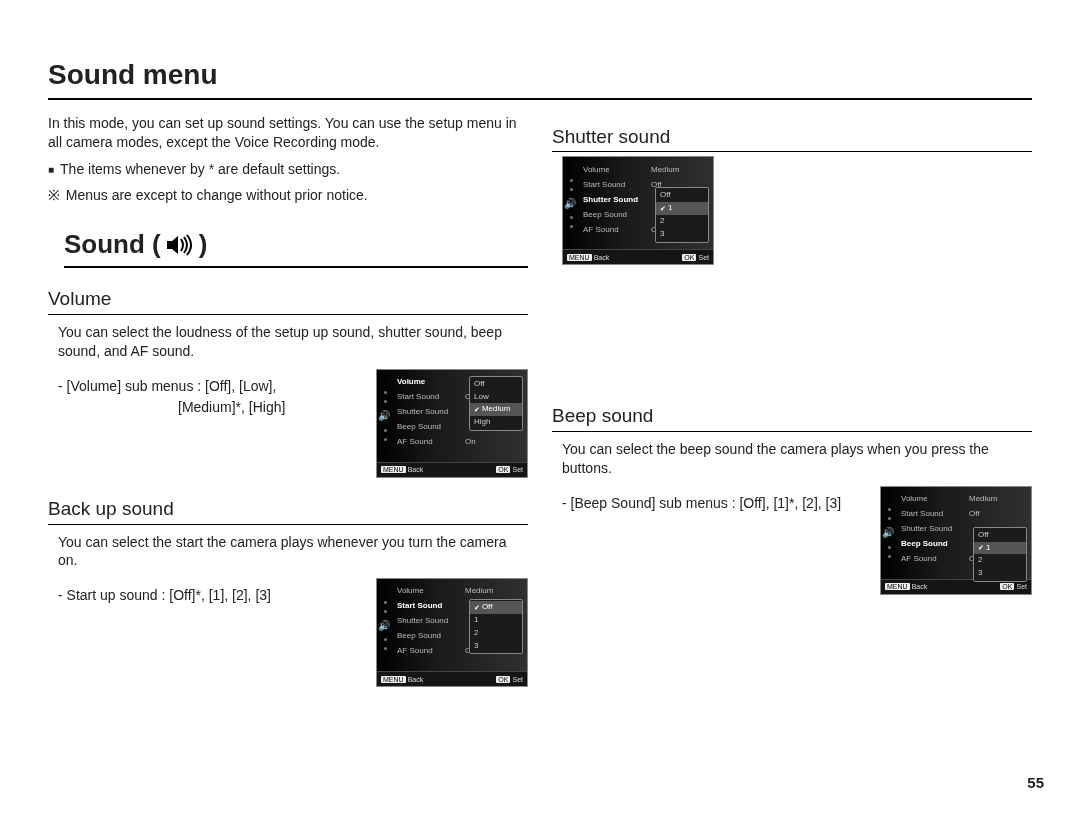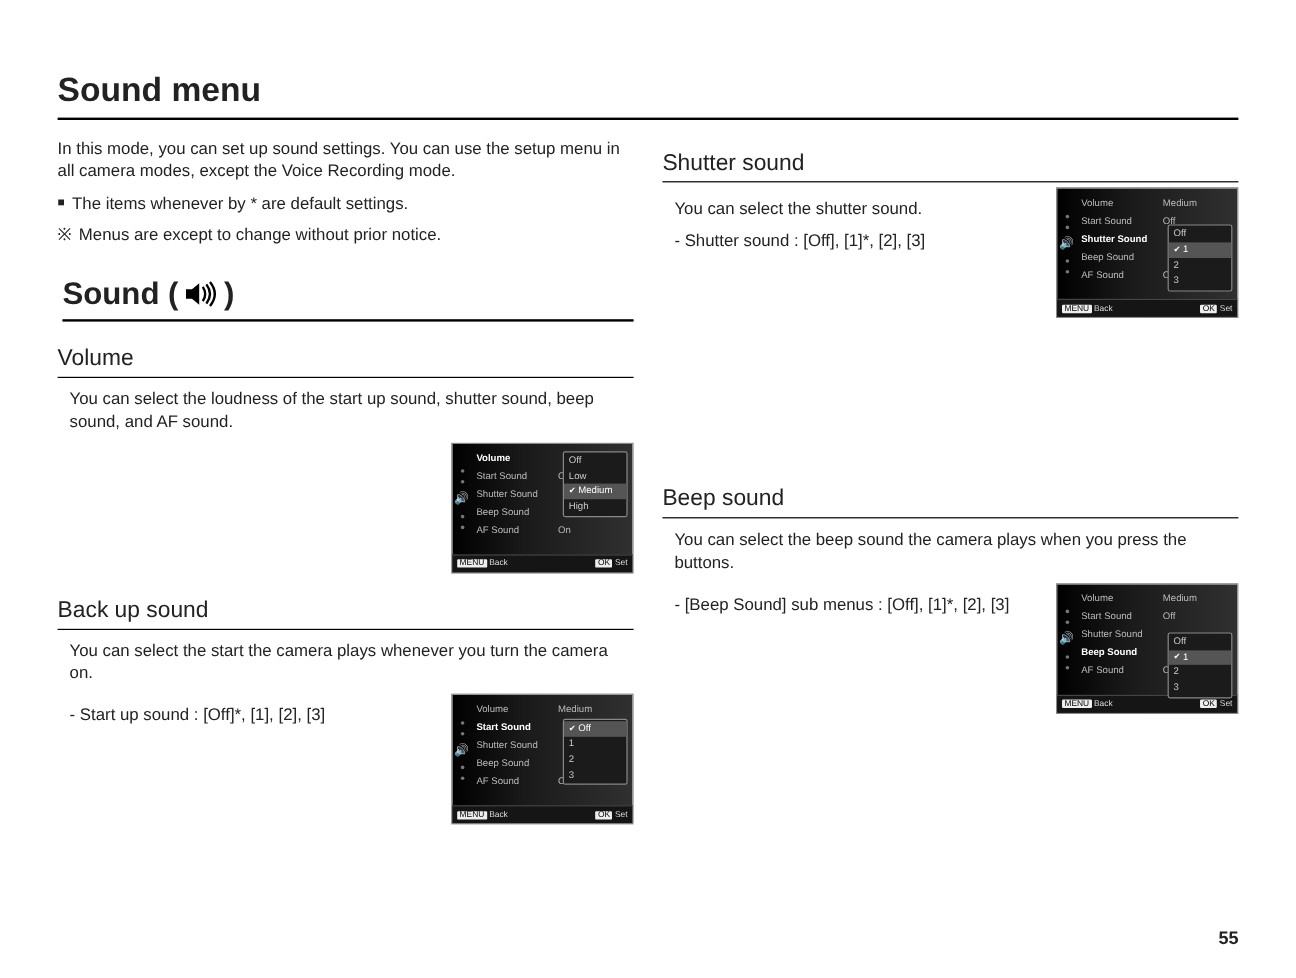--- a/index.html
+++ b/index.html
@@ -26,21 +26,21 @@
   h1 {
     font-size: 28px;
     font-weight: 700;
     margin: 0 0 6px 0;
     border-bottom: 2px solid #000;
     padding-bottom: 4px;
   }
   h2.soundh {
     font-size: 26px;
     font-weight: 700;
-    margin: 22px 0 6px 4px;
+    margin: 22px 0 6px 16px;
     border-bottom: 2px solid #000;
     padding-bottom: 4px;
     display: flex;
     align-items: center;
     gap: 6px;
   }
   h3.sub {
     font-size: 19px;
     font-weight: 400;
     margin: 18px 0 4px 0;
@@ -53,21 +53,21 @@
   .bullet-row { display: flex; gap: 6px; }
   .sq { font-size: 10px; padding-top: 3px; }
   .withshot {
     display: flex;
     gap: 18px;
     align-items: flex-start;
   }
   .withshot .left { flex: 1; }
   .pageno {
     position: absolute;
-    right: 48px;
+    right: 36px;
     bottom: 22px;
     font-weight: 700;
     font-size: 15px;
     margin-top: 40px;
   }
   
   .lcd {
     width: 150px;
     background: linear-gradient(90deg,#000 0%,#1a1a1a 40%,#303030 100%);
     border: 1px solid #888;
@@ -154,23 +154,25 @@
             <polygon points="0,7 5,7 11,2 11,20 5,15 0,15" fill="#000"></polygon>
             <path d="M14 5 Q18 11 14 17" stroke="#000" stroke-width="2" fill="none"></path>
             <path d="M17 3 Q23 11 17 19" stroke="#000" stroke-width="2" fill="none"></path>
             <path d="M20 1 Q28 11 20 21" stroke="#000" stroke-width="2" fill="none"></path>
           </svg>
         </span>
         <span>)</span>
       </h2>
 
       <h3 class="sub">Volume</h3>
-      <p class="para indent">You can select the loudness of the start up sound, shutter sound, beep sound, and AF sound.</p>
+      <p class="para indent">You can select the loudness of the setup up sound, shutter sound, beep sound, and AF sound.</p>
       <div class="withshot indent">
         <div class="left">
+          <div class="para">- [Volume] sub menus : [Off], [Low],</div>
+          <div class="para" style="margin-top:-6px; padding-left:120px;">[Medium]*, [High]</div>
         </div>
         <div class="lcd">
             <div class="lcd-body">
               <div class="lcd-left">
                 <div class="dot"></div>
                 <div class="dot"></div>
                 <div class="spk">🔊</div>
                 <div class="dot"></div>
                 <div class="dot"></div>
               </div>
@@ -243,24 +245,20 @@
               <span><span class="tag">OK</span>Set</span>
             </div>
           </div>
       </div>
     </div>
 
     <div class="col">
 
       <h3 class="sub sub-first-right">Shutter sound</h3>
       <div class="withshot indent">
-        <div class="left">
-          <p class="para">You can select the shutter sound.</p>
-          <div class="para">- Shutter sound : [Off], [1]*, [2], [3]</div>
-        </div>
         <div class="lcd">
             <div class="lcd-body">
               <div class="lcd-left">
                 <div class="dot"></div>
                 <div class="dot"></div>
                 <div class="spk">🔊</div>
                 <div class="dot"></div>
                 <div class="dot"></div>
               </div>
               <div class="lcd-list">

